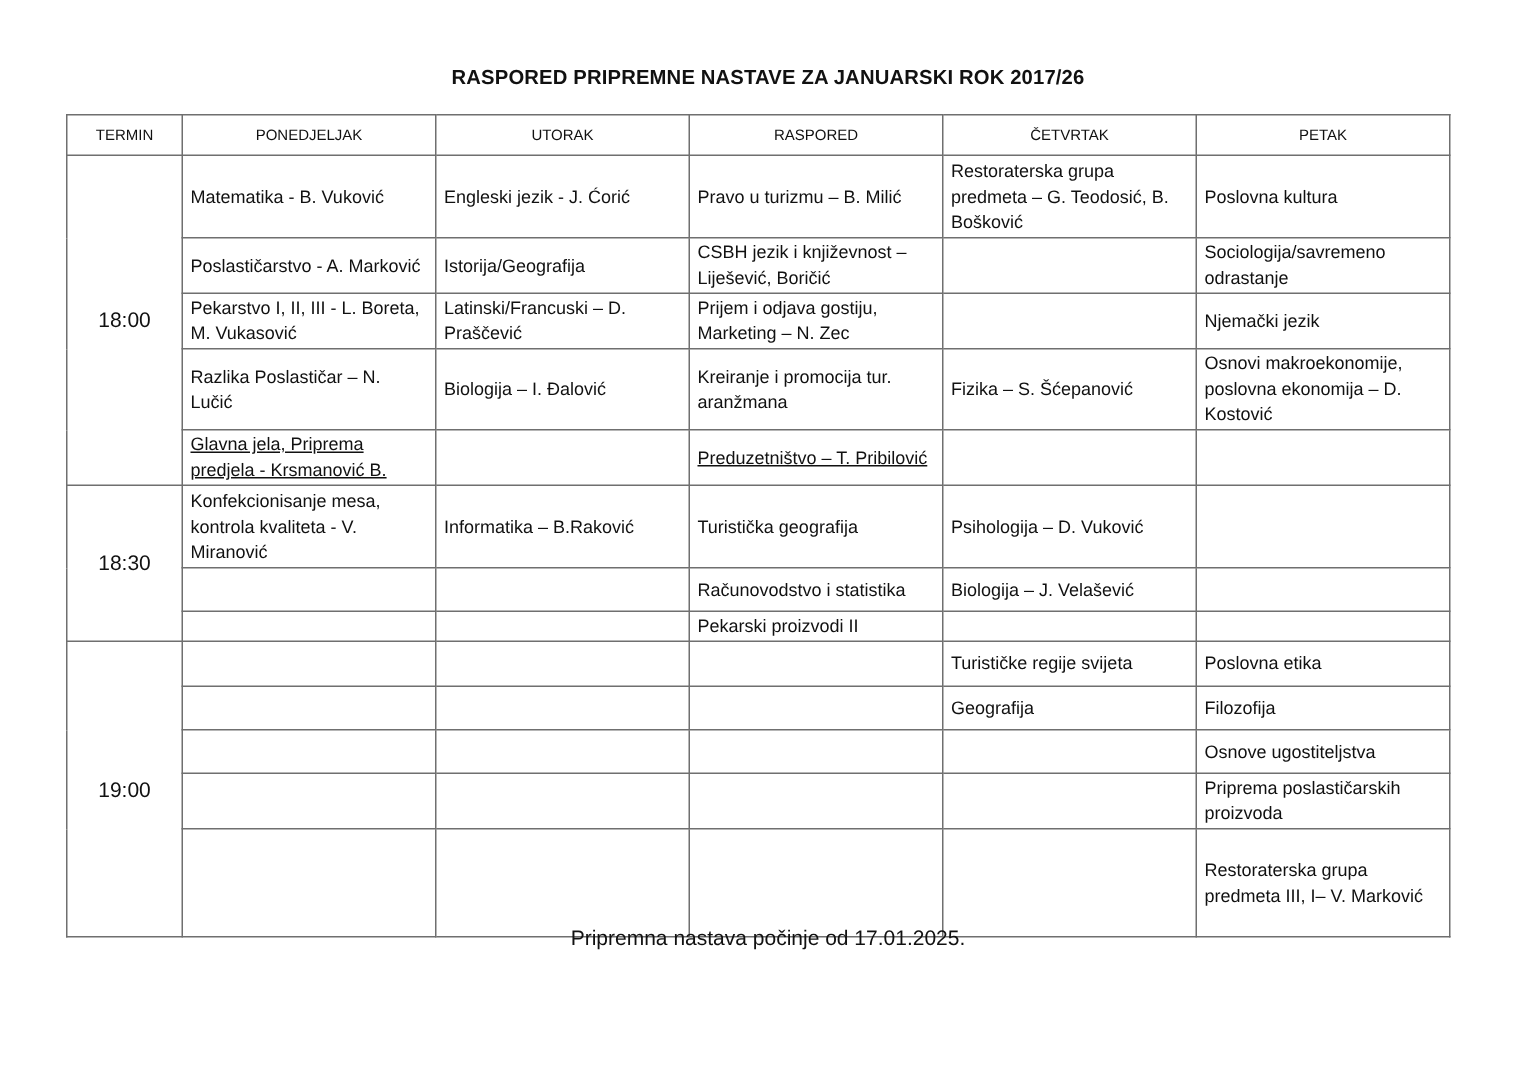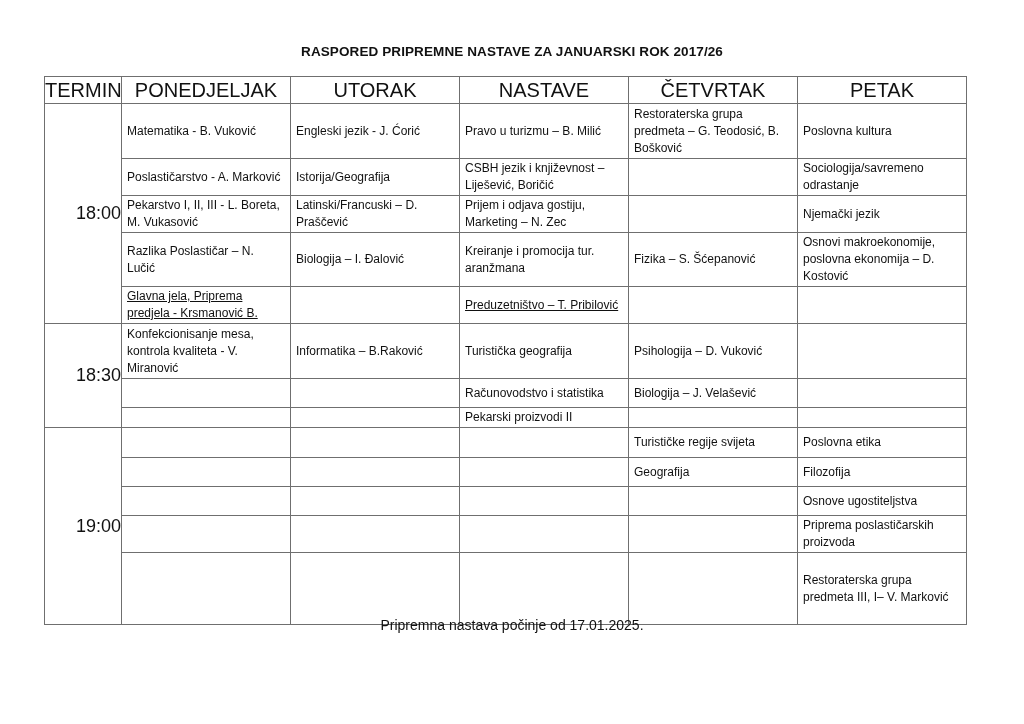--- a/index.html
+++ b/index.html
@@ -5,22 +5,22 @@
   html, body { margin:0; padding:0; background:#ffffff; }
   body { width:1024px; height:724px; position:relative; overflow:hidden;
          font-family:"Liberation Sans", "DejaVu Sans", sans-serif; color:#111; }
   .title { position:absolute; left:0; right:0; top:44px; text-align:center;
            font-weight:bold; font-size:13.5px; letter-spacing:0.1px; }
   table.sched { position:absolute; left:44px; top:76px; width:922px;
                 border-collapse:collapse; table-layout:fixed; }
   table.sched td, table.sched th { border:1px solid #6f6f6f; font-size:12px;
                 line-height:17px; padding:1px 5px; vertical-align:middle;
                 text-align:left; font-weight:normal; overflow:hidden; }
-  table.sched th { text-align:center; font-size:20px; height:26px; padding:0; }
-  table.sched td.time { text-align:right; font-size:18px; padding:0; }
+  table.sched th { text-align:center; font-size:10px; height:26px; padding:0; }
+  table.sched td.time { text-align:center; font-size:14px; padding:0; }
   .footer { position:absolute; left:0; right:0; top:617px; text-align:center; font-size:14px; }
 </style>
 </head>
 <body>
 
 <div class="title">RASPORED PRIPREMNE NASTAVE ZA JANUARSKI ROK 2017/26</div>
 
 <table class="sched">
   <colgroup>
     <col style="width:77px">
@@ -28,21 +28,21 @@
       <col style="width:169px">
     <col style="width:169px">
       <col style="width:169px">
       <col style="width:169px">
   </colgroup>
   <thead>
     <tr>
       <th>TERMIN</th>
       <th>PONEDJELJAK</th>
       <th>UTORAK</th>
-      <th>NASTAVE</th>
+      <th>RASPORED</th>
       <th>ČETVRTAK</th>
       <th>PETAK</th>
     </tr>
   </thead>
   <tbody id="sched-body">
       <tr style="height: 55px;">
         <td class="time" rowspan="5">18:00</td>
         <td>Matematika - B. Vuković</td>
         <td>Engleski jezik - J. Ćorić</td>
         <td>Pravo u turizmu – B. Milić</td>

